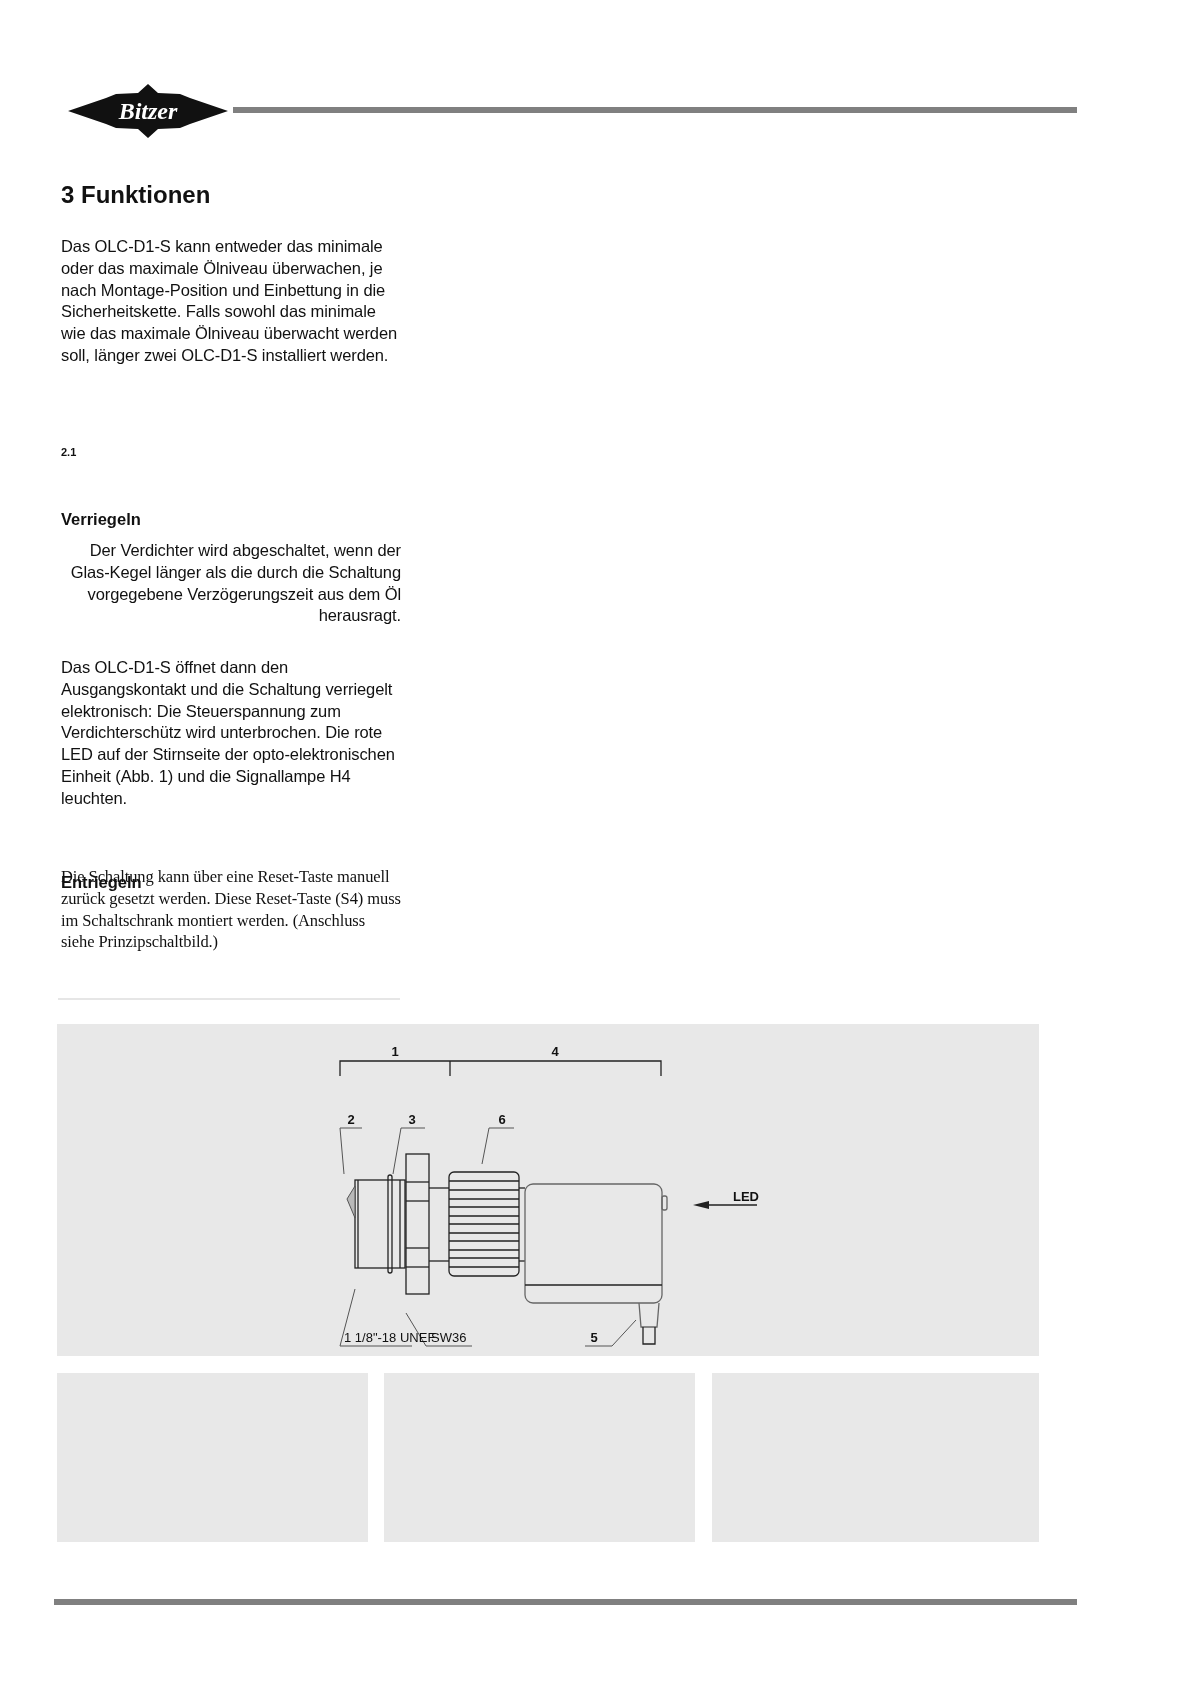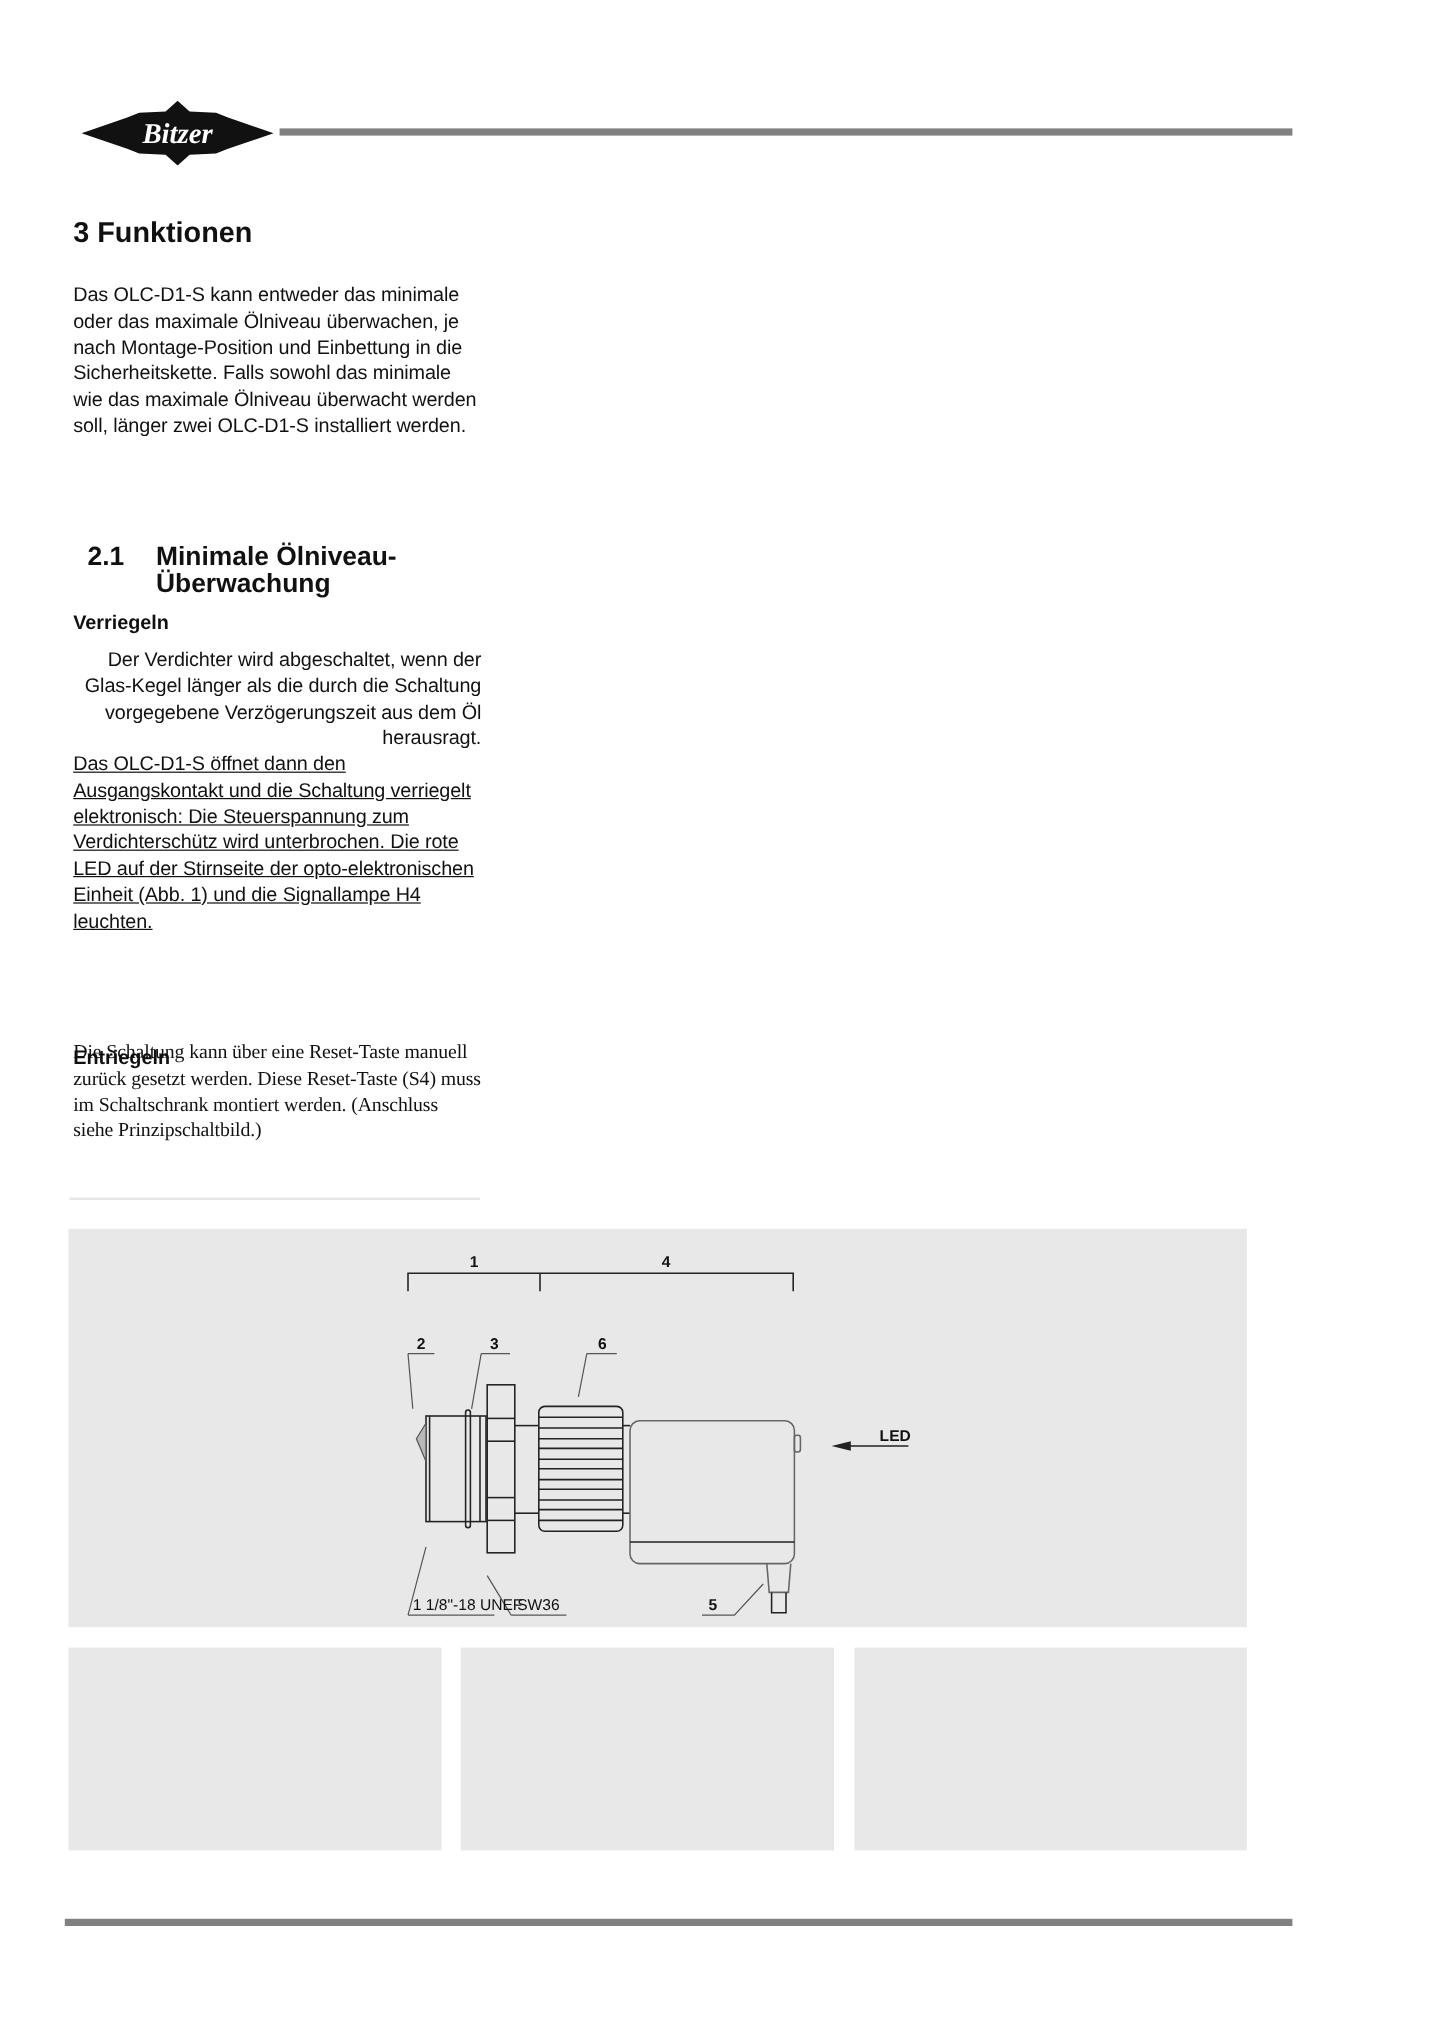--- a/index.html
+++ b/index.html
@@ -1,30 +1,30 @@
 <!DOCTYPE html>
 <html><head>
 <meta charset="utf-8">
 <style>
   html, body { margin: 0; padding: 0; background: #ffffff; }
   body { width: 1191px; height: 1685px; position: relative; overflow: hidden;
          font-family: "Liberation Sans", sans-serif; color: #111; }
   .logo { position: absolute; left: 68px; top: 84px; width: 160px; height: 54px; }
   .hdr-rule { position: absolute; left: 233px; top: 107px; width: 844px; height: 6px; background: #808080; }
   .col { position: absolute; left: 61px; top: 180px; width: 340px; }
-  .col h3 { font-size: 22px; font-weight: bold; margin: 12px; line-height: 22px; }
+  .col h3 { font-size: 11px; font-weight: bold; margin: 0; line-height: 22px; }
   .col h4 { font-size: 16.5px; font-weight: bold; margin: 0; line-height: 22px; }
   .col p { font-size: 16.5px; line-height: 21.8px; margin: 0; letter-spacing: -0.1px; }
   .sec-title { position: absolute; left: 61px; top: 181px; }
   .p-intro { position: absolute; left: 61px; top: 236px; width: 340px; }
   .sub-title { position: absolute; left: 61px; top: 441px; width: 340px; display: flex; }
   .sub-title .num { width: 33px; flex: none; }
   .h-verriegeln { position: absolute; left: 61px; top: 508px; }
   .p-v1 { position: absolute; left: 61px; top: 540px; width: 340px; text-align: right; }
-  .p-v2 { position: absolute; left: 61px; top: 627px; width: 340px; text-decoration: underline; }
+  .p-v2 { position: absolute; left: 61px; top: 657px; width: 340px; }
   .h-entriegeln { position: absolute; left: 61px; top: 835px; margin-top: 36px; }
   .p-e1 { position: absolute; left: 61px; top: 866px; width: 340px; font-family: Liberation Serif, serif; }
   .divider { position: absolute; left: 58px; top: 998px; width: 342px; height: 2px; background: #e6e6e6; }
   .fig { position: absolute; left: 57px; top: 1024px; width: 982px; height: 332px; background: #e8e8e8; }
   .fig svg { position: absolute; left: 0; top: 0; }
   .panel { position: absolute; top: 1373px; height: 169px; background: #e8e8e8; }
   .panel.p1 { left: 57px; width: 311px; }
   .panel.p2 { left: 384px; width: 311px; }
   .panel.p3 { left: 712px; width: 327px; }
   .ftr-rule { position: absolute; left: 54px; top: 1599px; width: 1023px; height: 6px; background: #808080; }
@@ -43,21 +43,20 @@
 <div class="hdr-rule"></div>
 
 <h2 class="sec-title col" style="margin:0">3  Funktionen</h2>
 
 <div class="col p-intro">
   <p>Das OLC-D1-S kann entweder das minimale oder das maximale Ölniveau überwachen, je nach Montage-Position und Einbettung in die Sicherheitskette. Falls sowohl das minimale wie das maximale Ölniveau überwacht werden soll, länger zwei OLC-D1-S installiert werden.</p>
 </div>
 
 <div class="col sub-title">
   <h3 class="num">2.1</h3>
-  <h3 style="width:230px">Minimale Ölniveau-Überwachung</h3>
 </div>
 
 <div class="col h-verriegeln">
   <h4>Verriegeln</h4>
 </div>
 <div class="col p-v1">
   <p>Der Verdichter wird abgeschaltet, wenn der Glas-Kegel länger als die durch die Schaltung vorgegebene Verzögerungszeit aus dem Öl herausragt.</p>
 </div>
 <div class="col p-v2">
   <p>Das OLC-D1-S öffnet dann den Ausgangskontakt und die Schaltung verriegelt elektronisch: Die Steuerspannung zum Verdichterschütz wird unterbrochen. Die rote LED auf der Stirnseite der opto-elektronischen Einheit (Abb. 1) und die Signallampe H4 leuchten.</p>

